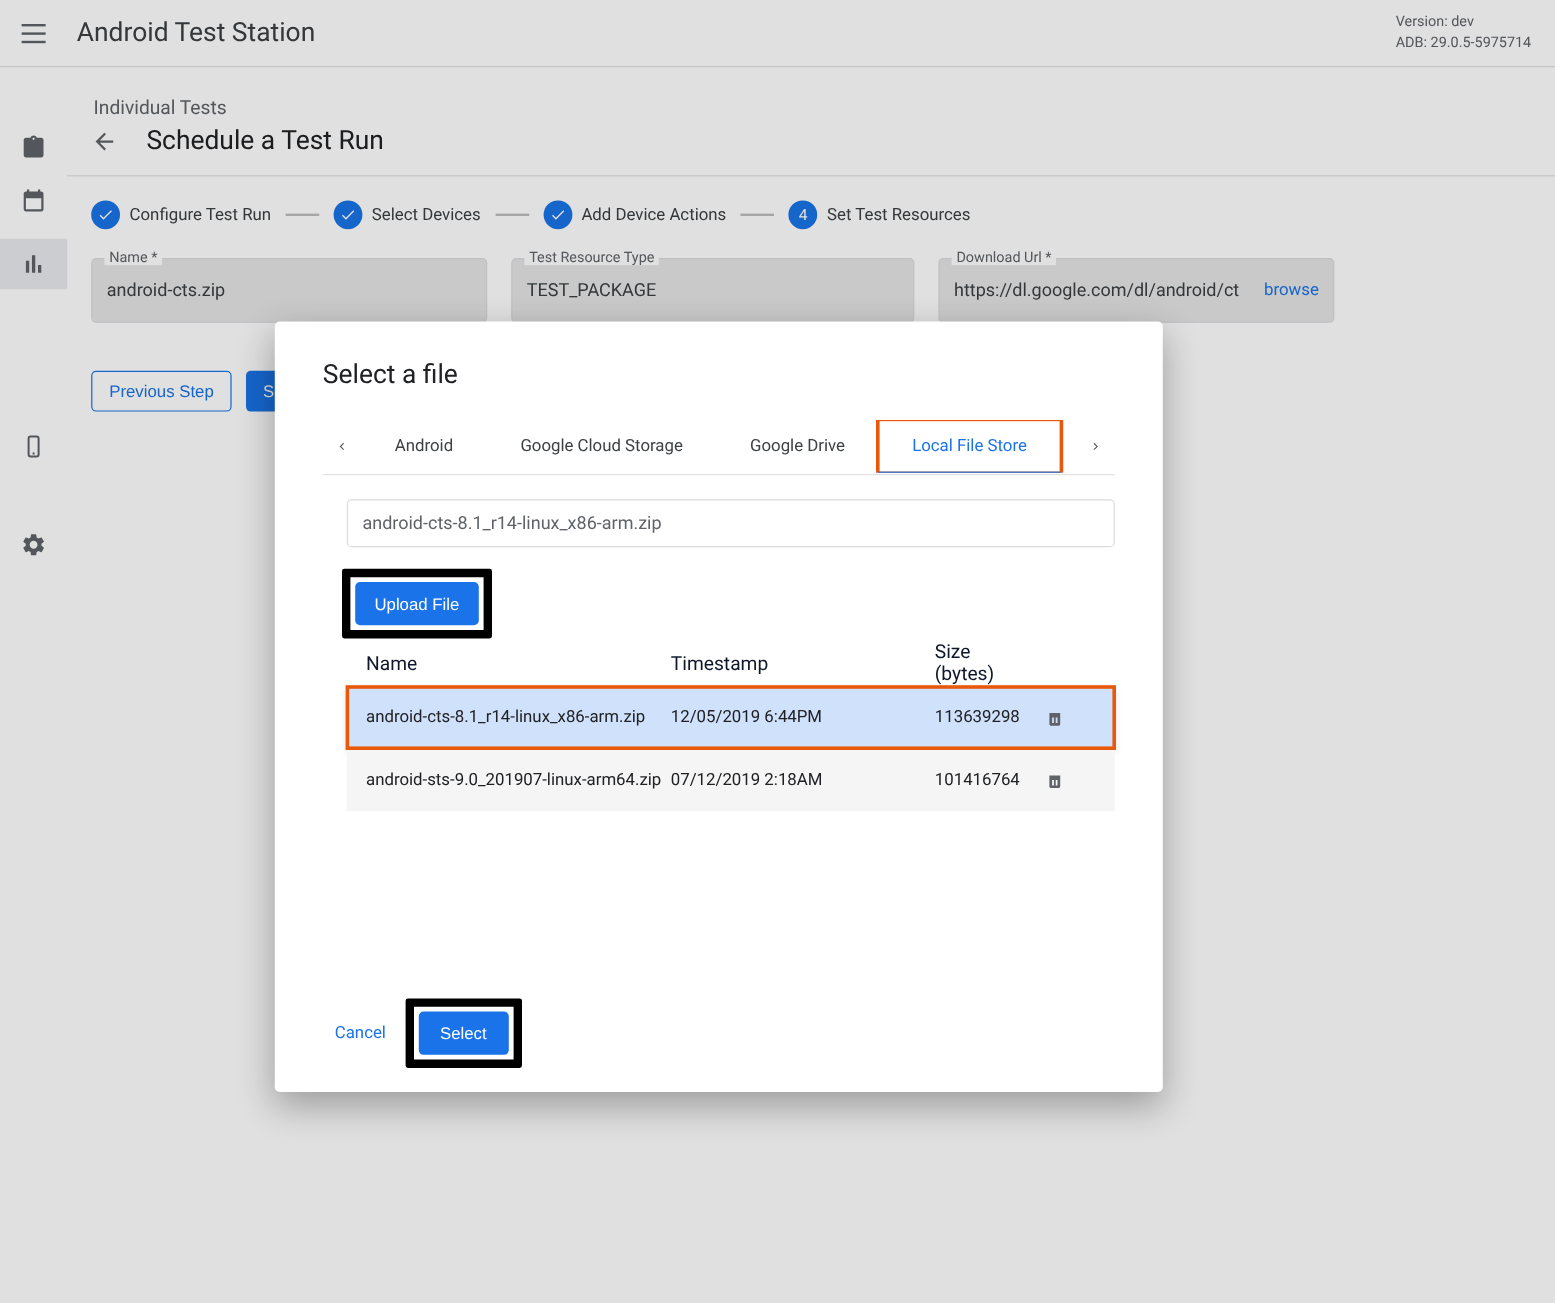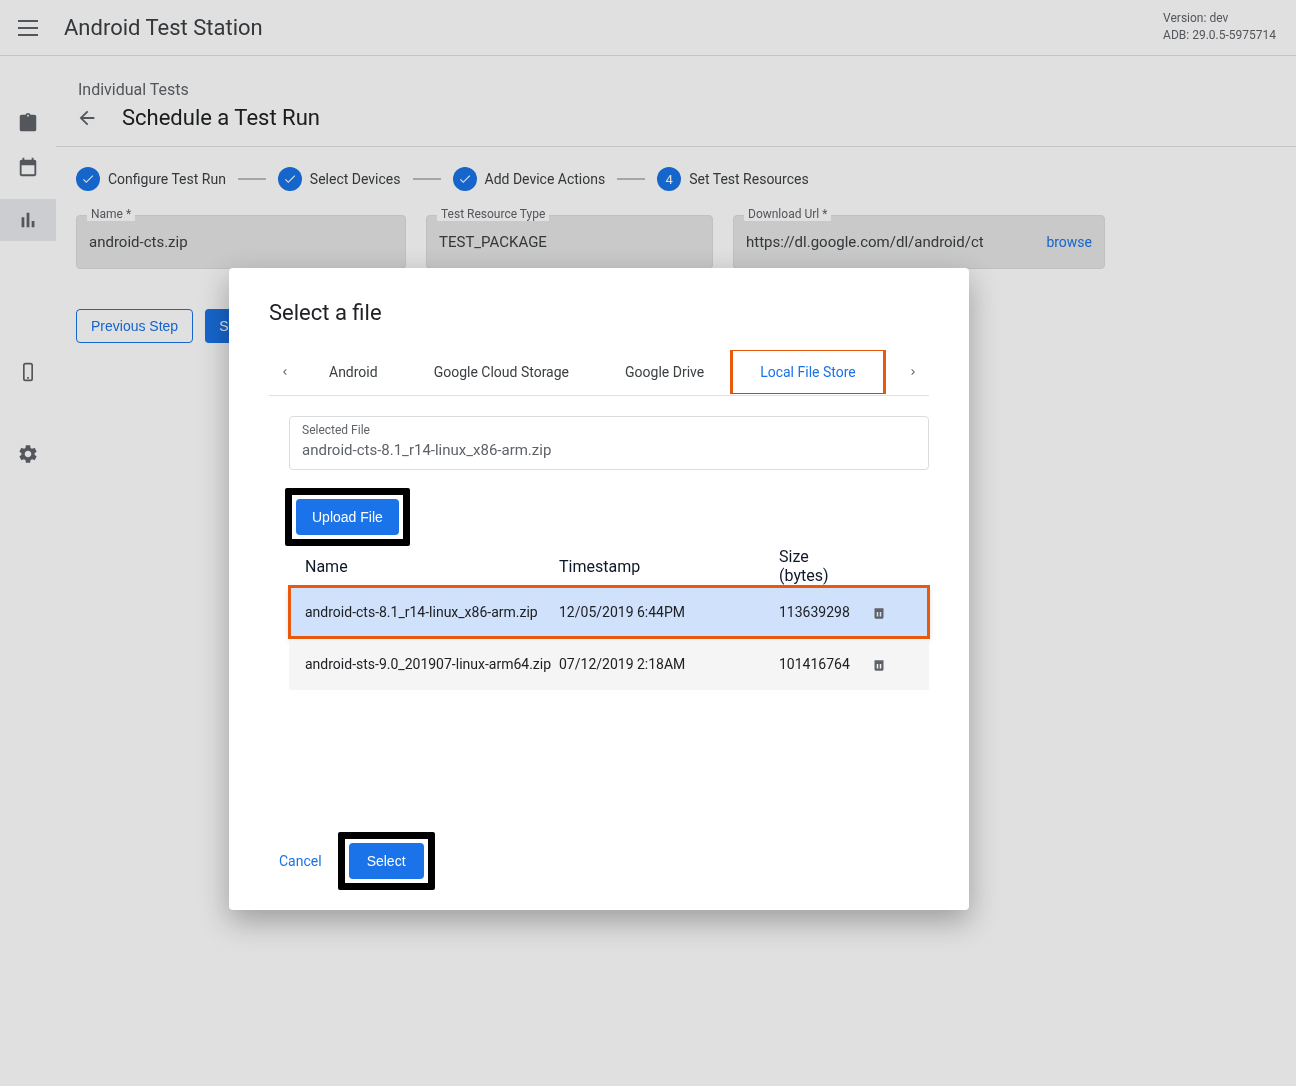--- a/index.html
+++ b/index.html
@@ -24,22 +24,22 @@
 .content { padding: 20px; }
 .stepper { display:flex; align-items:center; gap:12px; margin-bottom: 24px; }
 .step { display:flex; align-items:center; gap:8px; }
 .step-circ { width:24px; height:24px; border-radius:50%; background:#1a73e8; color:#fff; display:flex; align-items:center; justify-content:center; font-size:13px; }
 .step-label { font-size:14px; color:#3c4043; }
 .step-conn { width:28px; height:2px; background:#bdbdbd; }
 .form-row { display:flex; gap:20px; }
 .field { position:relative; border:1px solid #dadce0; border-radius:4px; height:54px; display:flex; align-items:center; padding:0 12px; font-size:15px; color:#3c4043; background:#e5e5e5; }
 .field .float { position:absolute; top:-9px; left:10px; background:#fff; padding:0 4px; font-size:12px; color:#5f6368; }
 .field.w1 { width: 330px;}
-.field.w2 { width: 287px;}
-.field.w3 { width: 372px;}
+.field.w2 { width: 336px;}
+.field.w3 { width: 330px;}
 .ftext { flex:1; border:none; outline:none; font-size:15px; color:#3c4043; overflow:hidden; text-overflow:clip; white-space:nowrap;}
 .browse-link { color:#1a73e8; font-size:14px; cursor:pointer; margin-left:8px; }
 .action-row { margin-top: 40px; display:flex; gap:12px; }
 .btn-outline { border:1px solid #1a73e8; color:#1a73e8; background:#fff; padding:8px 14px; border-radius:4px; font-size:14px; cursor:pointer; }
 .btn-primary { background:#1a73e8; color:#fff; border:none; padding:8px 14px; border-radius:4px; font-size:14px; cursor:pointer; }
 
 .dialog { position:absolute; left:229px; top:268px; width:740px; height:642px; background:#fff; border-radius:4px; box-shadow:0 11px 30px rgba(0,0,0,0.3); z-index:10; padding: 32px 20px 20px 20px; display:flex; flex-direction:column;}
 .dialog-title { font-size:22px; padding-left:20px; margin-bottom: 24px; }
 .tabbar { display:flex; align-items:center; border-bottom:1px solid #e0e0e0; position:relative; margin: 0 20px;}
 .tab-arrow { width:32px; display:flex; align-items:center; justify-content:center; color:#5f6368; cursor:pointer; height:46px;}
@@ -209,21 +209,20 @@
     </div>
     <div class="tab-arrow">
       <svg width="12" height="12" viewBox="0 0 24 24" fill="#5f6368">
           <path d="M8.59 16.59L10 18l6-6-6-6-1.41 1.41L13.17 12z"></path>
         </svg>
     </div>
   </div>
 
   <div class="sel-field-wrap">
     <div class="sel-field">
-      <div class="sel-field-label">Selected File</div>
       <div class="sel-field-value">android-cts-8.1_r14-linux_x86-arm.zip</div>
     </div>
   </div>
 
   <div class="upload-wrap">
     <span class="hi-box">
       <button class="upload-btn">Upload File</button>
     </span>
   </div>
 

